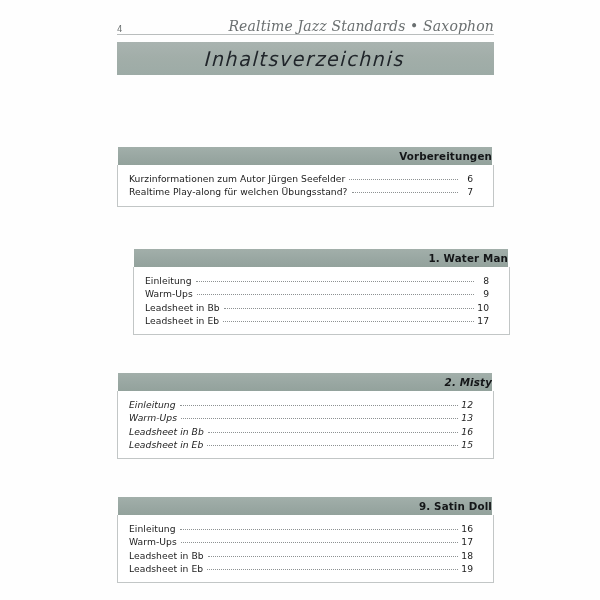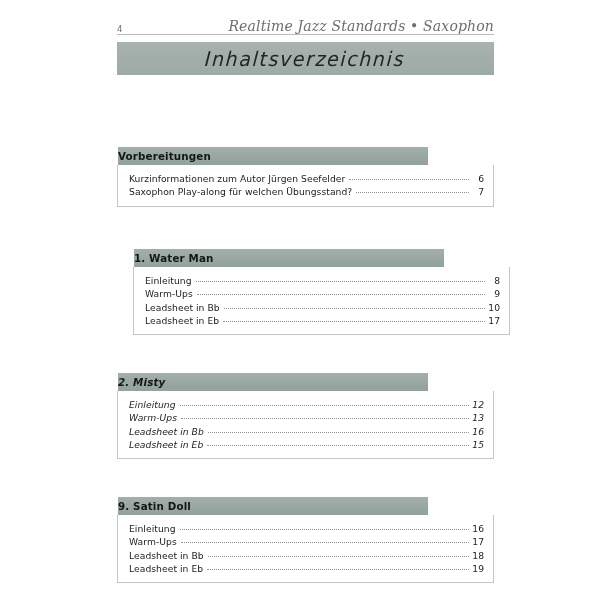--- a/index.html
+++ b/index.html
@@ -81,44 +81,44 @@
 
   
   .section {
     position: absolute;
     left: 117px;
     width: 377px;
   }
   .section-band {
     position: relative;
     left: 1px;
-    width: 310px;
+    width: 374px;
     height: 18px;
     background: #9aa8a3;
     background: linear-gradient(180deg, #a2afaa 0%, #99a7a2 55%, #93a29c 100%);
     display: flex;
     align-items: center;
-    justify-content: flex-start;
+    justify-content: flex-end;
     overflow: hidden;
   }
   .section-band .section-title {
     font-family: "DejaVu Sans", sans-serif;
     font-size: 10.3px;
     font-weight: bold;
     color: #141618;
     letter-spacing: 0.15px;
     white-space: nowrap;
   }
   .section-body {
     box-sizing: border-box;
     width: 377px;
     border: 1px solid #c2c6c6;
     border-top: none;
     background: #ffffff;
-    padding: 7px 9px 7px 11px;
+    padding: 7px 20px 7px 11px;
   }
 
   .toc-row {
     display: flex;
     align-items: baseline;
     width: 100%;
     line-height: 1.44;
   }
   .toc-label {
     font-family: "DejaVu Sans", sans-serif;
@@ -169,21 +169,21 @@
     <div class="section-band">
       <span class="section-title">Vorbereitungen</span>
     </div>
     <div class="section-body">
       <div class="toc-row">
         <span class="toc-label">Kurzinformationen zum Autor Jürgen Seefelder</span>
         <span class="toc-dots"></span>
         <span class="toc-page">6</span>
       </div>
       <div class="toc-row">
-        <span class="toc-label">Saxophon Play-along für welchen Übungsstand?</span>
+        <span class="toc-label">Realtime Play-along für welchen Übungsstand?</span>
         <span class="toc-dots"></span>
         <span class="toc-page">7</span>
       </div>
     </div>
   </div>
 
   <div class="section" id="sec-1">
     <div class="section-band">
       <span class="section-title">1. Water Man</span>
     </div>

